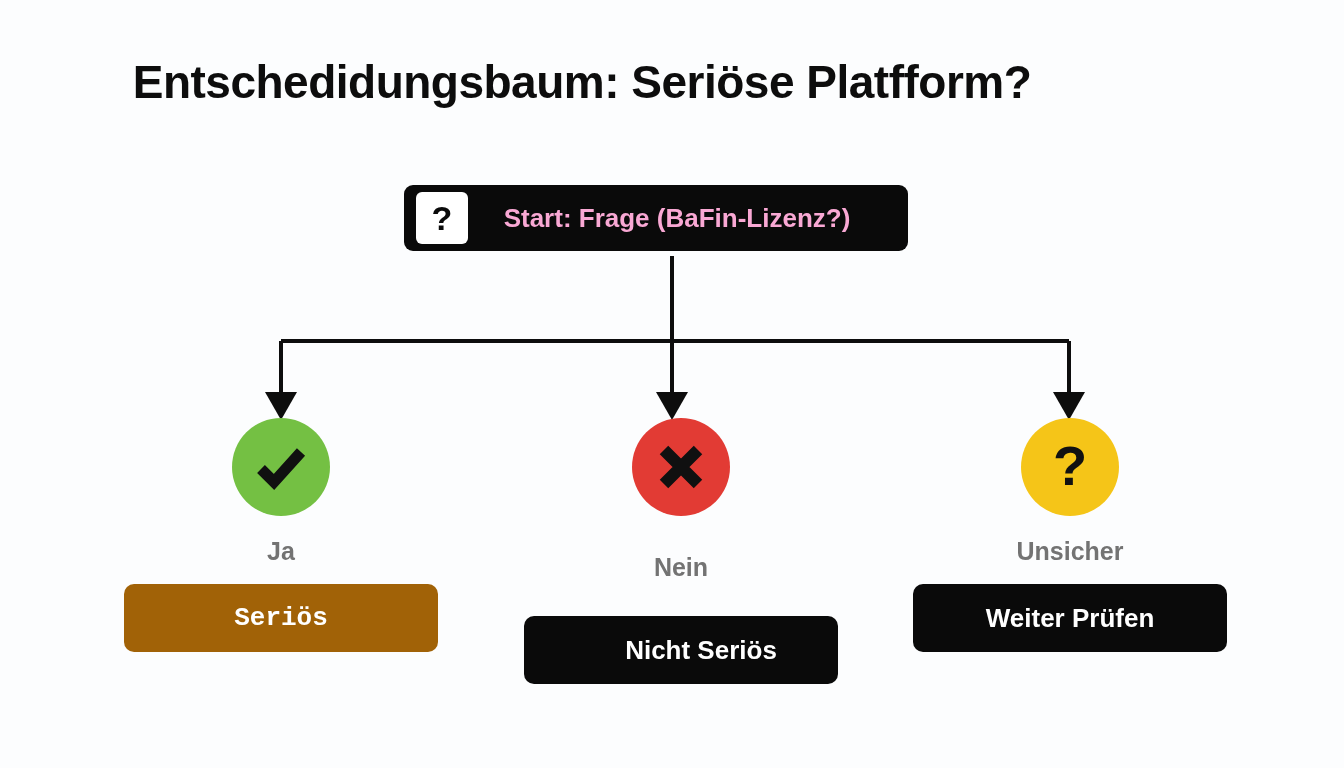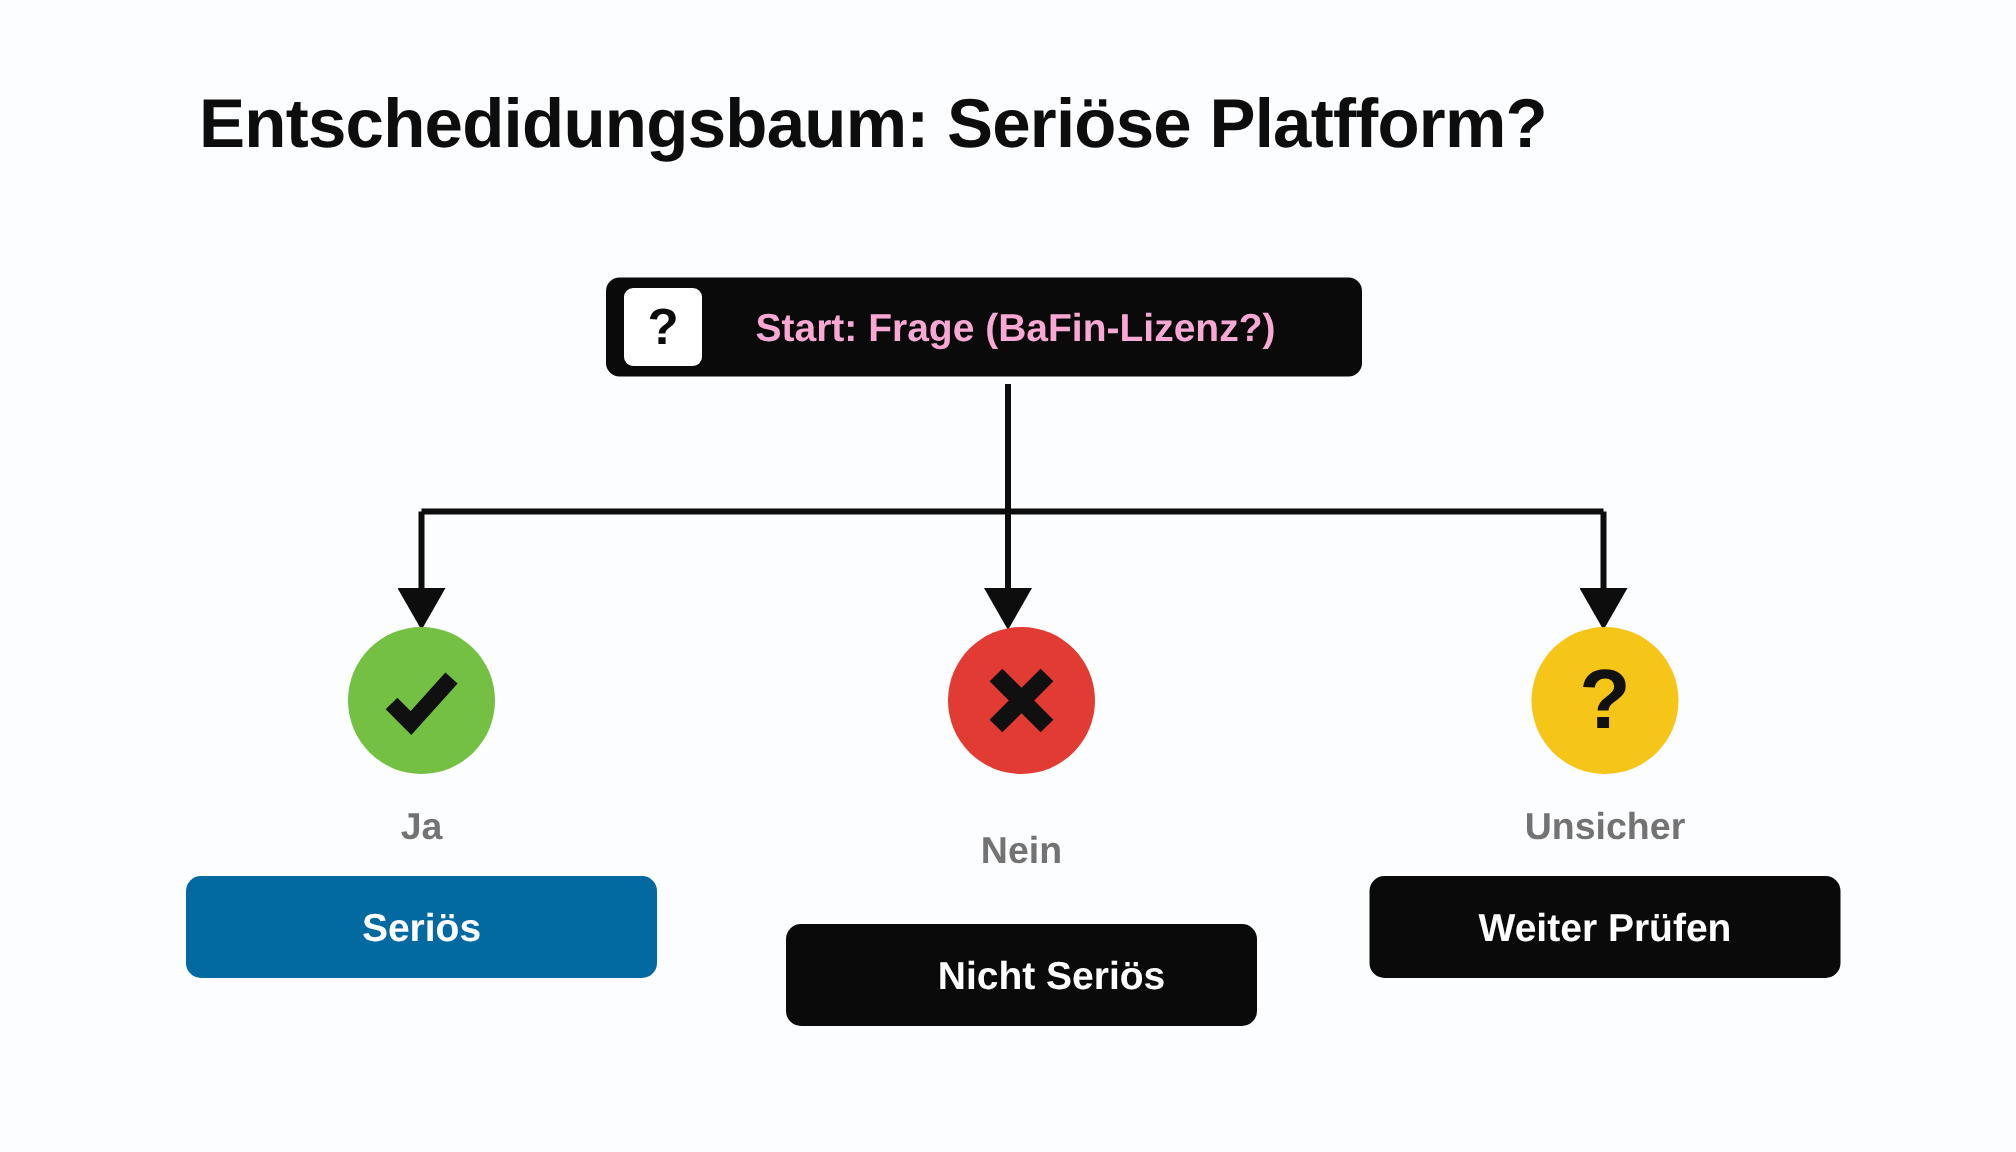--- a/index.html
+++ b/index.html
@@ -171,21 +171,21 @@
     <div class="root-label">Start: Frage (BaFin-Lizenz?)</div>
   </div>
 
   <div class="branch branch-left">
     <div class="outcome-circle" id="circle-ja" style="background: rgb(116, 192, 67);">
       <svg width="58" height="58" viewBox="0 0 58 58" aria-hidden="true">
         <path d="M9,31 L22,44 L49,14" stroke="#101010" stroke-width="11" fill="none" stroke-linecap="butt" stroke-linejoin="miter"></path>
       </svg>
     </div>
     <div class="branch-label">Ja</div>
-    <button class="result-button" style="background: #0369a1;">Seriös</button>
+    <button class="result-button" style="background: #a16207; font-family: Liberation Mono, monospace;">Seriös</button>
   </div>
 
   <div class="branch branch-center">
     <div class="outcome-circle" id="circle-nein" style="background: rgb(226, 59, 52);">
       <svg width="52" height="52" viewBox="0 0 52 52" aria-hidden="true">
         <path d="M9,9 L43,43 M43,9 L9,43" stroke="#101010" stroke-width="12" fill="none" stroke-linecap="butt"></path>
       </svg>
     </div>
     <div class="branch-label">Nein</div>
     <button class="result-button" style="background: rgb(10, 10, 10); padding-left: 40px;">Nicht Seriös</button>

